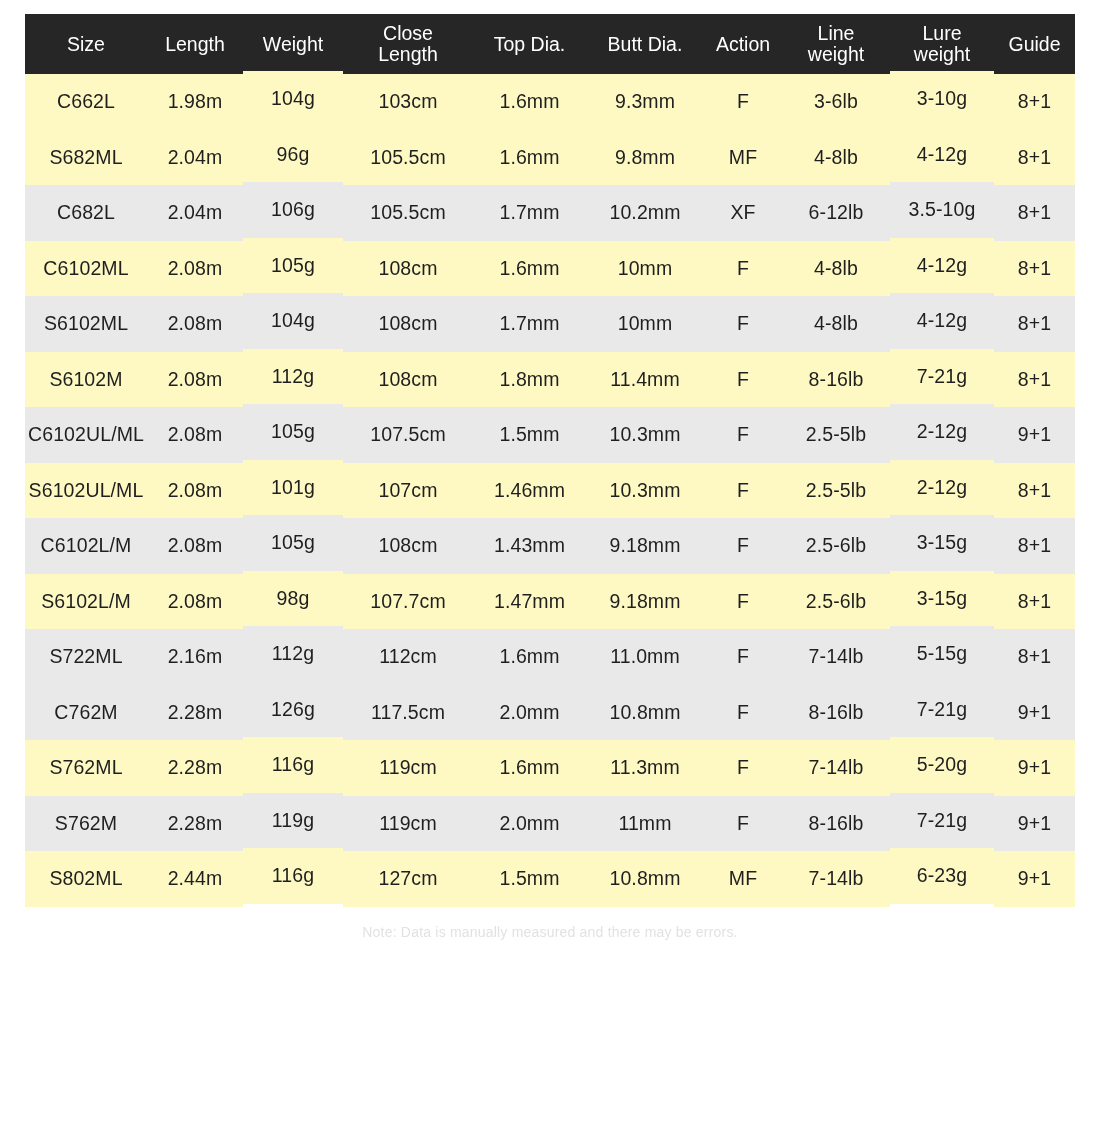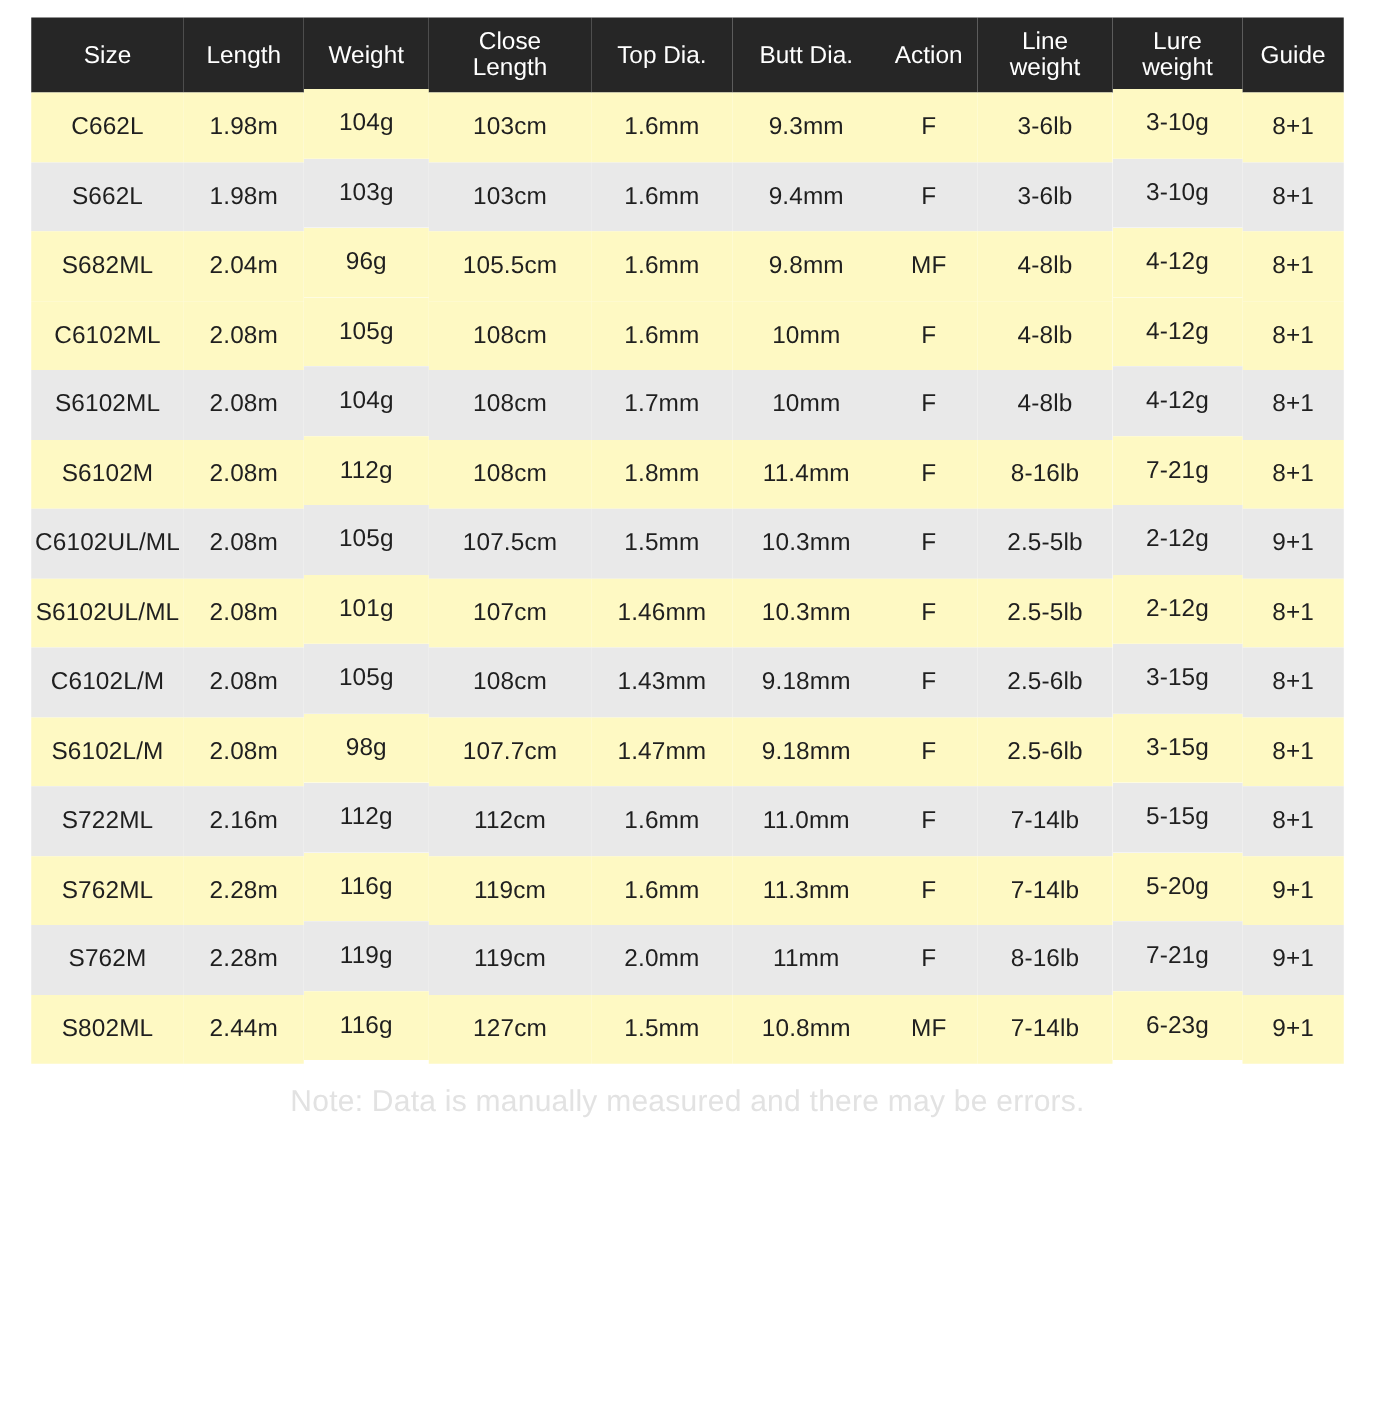--- a/index.html
+++ b/index.html
@@ -80,21 +80,21 @@
 
   
   td.cell-weight, td.cell-lure {
     position: relative;
     top: -3px;
   }
 
   .note {
     width: 1050px;
     text-align: center;
-    font-size: 24px;
+    font-size: 14px;
     color: #e2e2e2;
     padding-top: 17px;
     font-family: "Liberation Sans", sans-serif;
     letter-spacing: 0.2px;
   }
 </style>
 </head>
 <body>
 
 <div class="spec-sheet">
@@ -135,44 +135,44 @@
           <td>1.98m</td>
           <td class="cell-weight">104g</td>
           <td>103cm</td>
           <td>1.6mm</td>
           <td>9.3mm</td>
           <td>F</td>
           <td>3-6lb</td>
           <td class="cell-lure">3-10g</td>
           <td>8+1</td>
         </tr>
-        <tr class="row-odd">
-          <td>S662L</td>
-          <td>1.98m</td>
-          <td class="cell-weight">103g</td>
-          <td>103cm</td>
-          <td>1.6mm</td>
-          <td>9.4mm</td>
-          <td>F</td>
-          <td>3-6lb</td>
-          <td class="cell-lure">3-10g</td>
-          <td>8+1</td>
-        </tr>
         <tr class="row-even">
           <td>S682ML</td>
           <td>2.04m</td>
           <td class="cell-weight">96g</td>
           <td>105.5cm</td>
           <td>1.6mm</td>
           <td>9.8mm</td>
           <td>MF</td>
           <td>4-8lb</td>
           <td class="cell-lure">4-12g</td>
           <td>8+1</td>
         </tr>
+        <tr class="row-odd">
+          <td>C682L</td>
+          <td>2.04m</td>
+          <td class="cell-weight">106g</td>
+          <td>105.5cm</td>
+          <td>1.7mm</td>
+          <td>10.2mm</td>
+          <td>XF</td>
+          <td>6-12lb</td>
+          <td class="cell-lure">3.5-10g</td>
+          <td>8+1</td>
+        </tr>
         <tr class="row-even">
           <td>C6102ML</td>
           <td>2.08m</td>
           <td class="cell-weight">105g</td>
           <td>108cm</td>
           <td>1.6mm</td>
           <td>10mm</td>
           <td>F</td>
           <td>4-8lb</td>
           <td class="cell-lure">4-12g</td>
@@ -254,20 +254,32 @@
           <td>S722ML</td>
           <td>2.16m</td>
           <td class="cell-weight">112g</td>
           <td>112cm</td>
           <td>1.6mm</td>
           <td>11.0mm</td>
           <td>F</td>
           <td>7-14lb</td>
           <td class="cell-lure">5-15g</td>
           <td>8+1</td>
+        </tr>
+        <tr class="row-odd">
+          <td>C762M</td>
+          <td>2.28m</td>
+          <td class="cell-weight">126g</td>
+          <td>117.5cm</td>
+          <td>2.0mm</td>
+          <td>10.8mm</td>
+          <td>F</td>
+          <td>8-16lb</td>
+          <td class="cell-lure">7-21g</td>
+          <td>9+1</td>
         </tr>
         <tr class="row-even">
           <td>S762ML</td>
           <td>2.28m</td>
           <td class="cell-weight">116g</td>
           <td>119cm</td>
           <td>1.6mm</td>
           <td>11.3mm</td>
           <td>F</td>
           <td>7-14lb</td>

